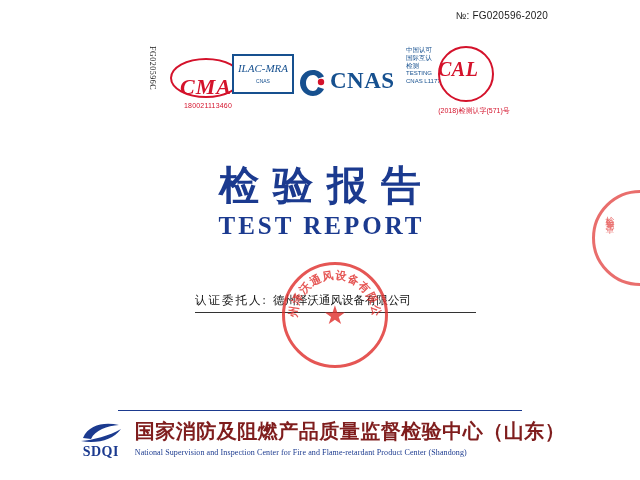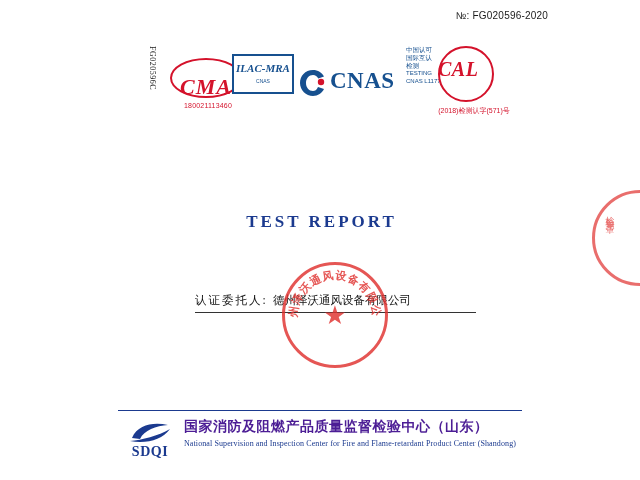--- a/index.html
+++ b/index.html
@@ -112,21 +112,21 @@
     box-sizing: border-box;
     background: #ffffff;
   }
   .ilac .lbl {
     position: absolute;
     left: 0;
     top: 14px;
     width: 62px;
     text-align: center;
     font-size: 11px;
-    font-weight: bold;
+    font-weight: normal;
     font-style: italic;
     color: #16508f;
     font-family: "Liberation Serif", serif;
   }
   .ilac .sub {
     position: absolute;
     left: 0;
     top: 30px;
     width: 62px;
     text-align: center;
@@ -230,21 +230,21 @@
     text-indent: 14px;
   }
   .title-en {
     position: absolute;
     top: 212px;
     left: 0;
     width: 640px;
     text-align: center;
     font-family: "Liberation Serif", serif;
     font-weight: bold;
-    font-size: 17px;
+    font-size: 25px;
     letter-spacing: 3px;
     color: #1b3a8f;
     text-indent: 3px;
   }
 
   
   .fields {
     position: absolute;
     left: 176px;
     top: 282px;
@@ -390,23 +390,23 @@
     top: 24px;
     width: 52px;
     text-align: center;
     font-size: 14px;
     font-weight: bold;
     color: #1b3a8f;
     letter-spacing: 0.5px;
     font-family: "Liberation Serif", serif;
   }
   .footer-cn {
-    font-size: 14px;
-    font-weight: bold;
-    color: #4c1d95;
+    font-size: 20px;
+    font-weight: bold;
+    color: #7f1d1d;
     letter-spacing: 0.5px;
     font-family: "Liberation Serif", serif;
     white-space: nowrap;
   }
   .footer-en {
     margin-top: 3px;
     font-size: 8px;
     color: #1b3a8f;
     letter-spacing: 0.1px;
     font-family: "Liberation Serif", serif;
@@ -454,20 +454,21 @@
       </div>
     </div>
 
     <div class="cal">
       <div class="ring"></div>
       <div class="letters">CAL</div>
       <div class="certno">(2018)检测认字(571)号</div>
     </div>
   </div>
 
+  <div class="title-cn">检验报告</div>
   <div class="title-en">TEST REPORT</div>
 
   <div class="seal-right">
     <div class="vtext">检验专用章</div>
   </div>
 
   <div class="fields">
     <div class="field f1">
       <span class="flabel">认证委托人:</span>
       <span class="fvalue">德州泽沃通风设备有限公司</span>

